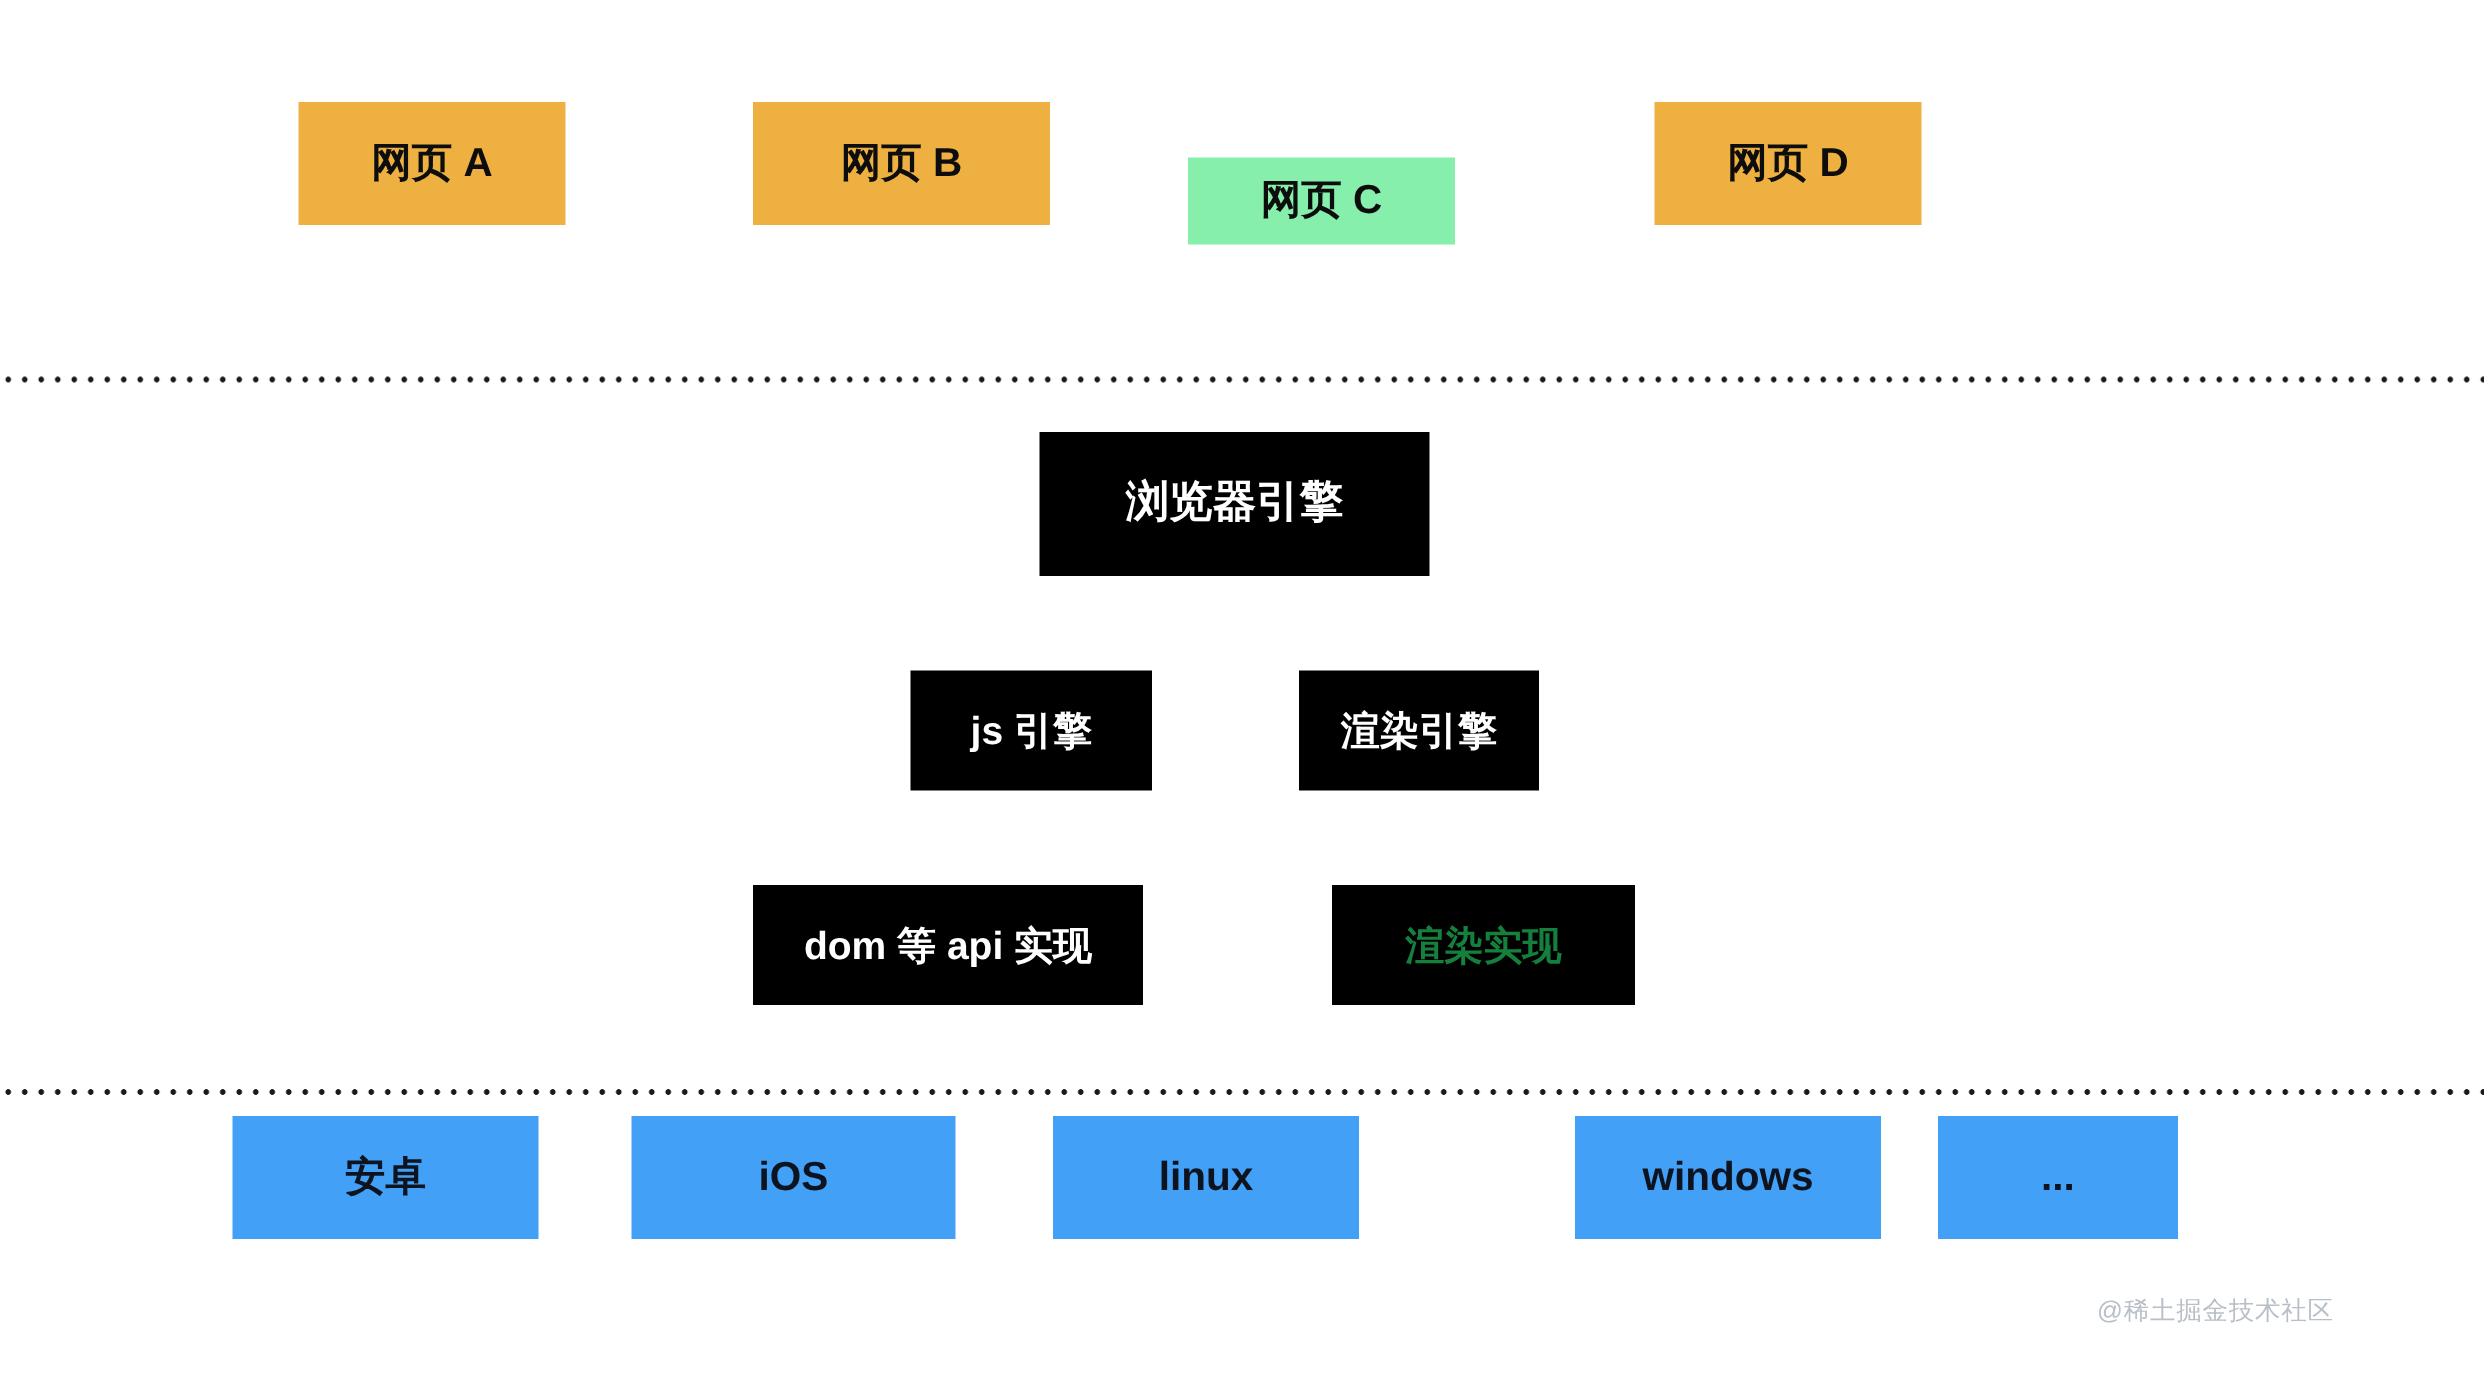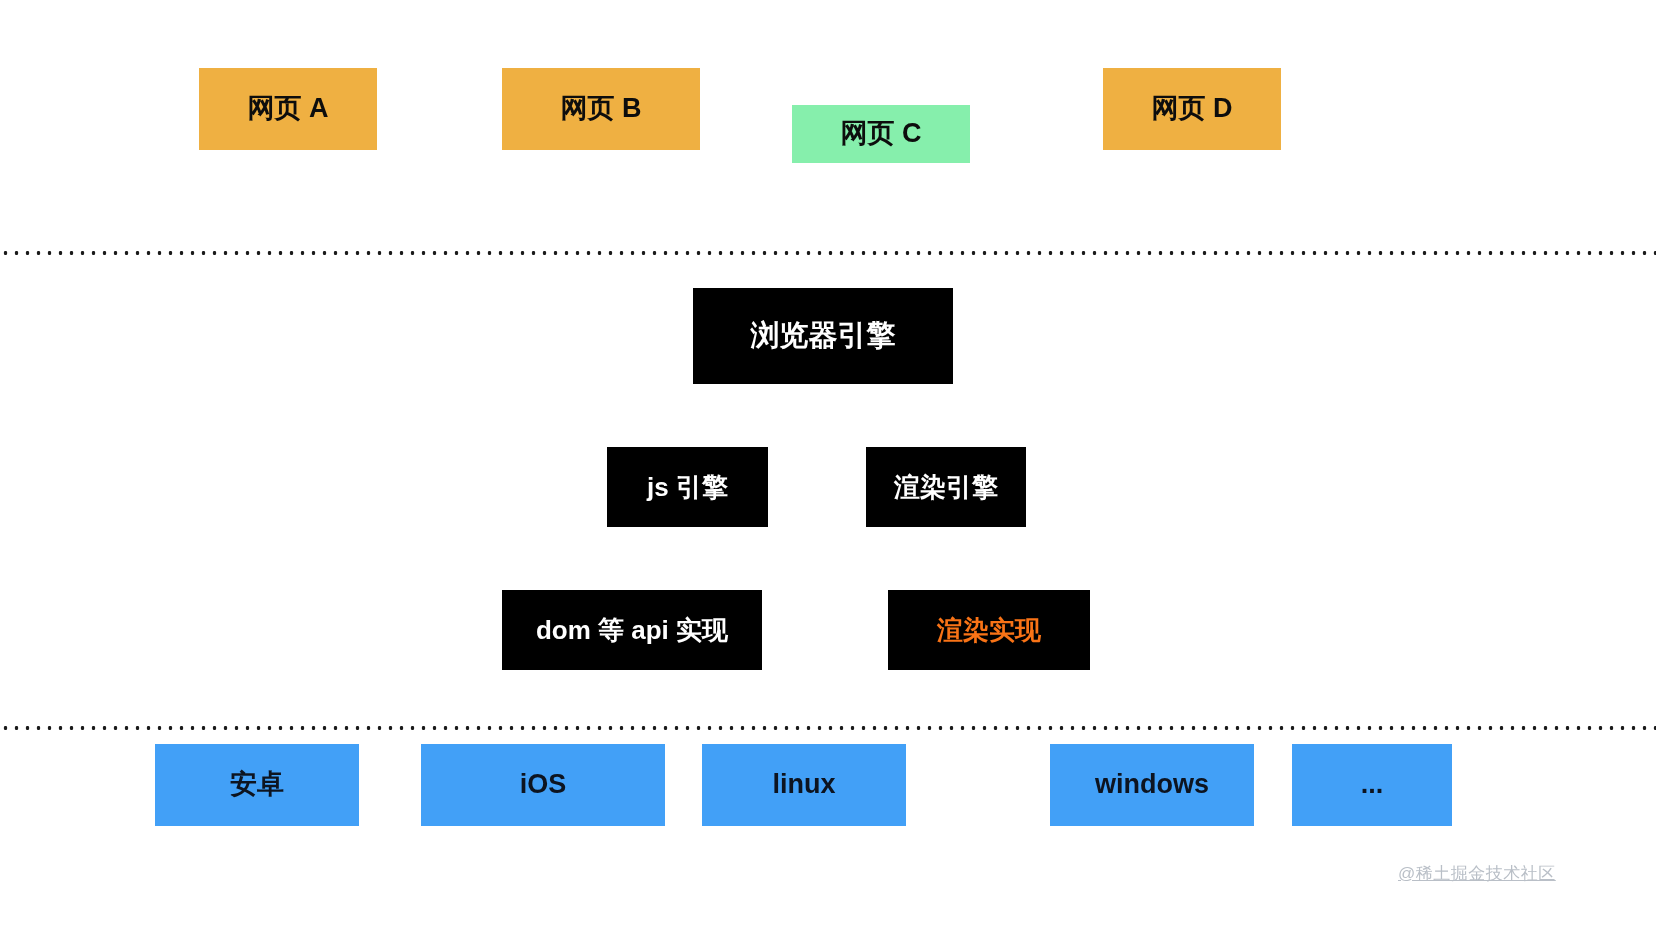--- a/index.html
+++ b/index.html
@@ -74,25 +74,25 @@
   <div class="box box-web" style="left: 1103px; top: 68px; width: 178px; height: 82px; background: rgb(239, 176, 66);">网页 D</div>
 
   <div class="divider" style="top: 251px;"></div>
 
   <div class="box box-engine" style="left: 693px; top: 288px; width: 260px; height: 96px; font-size: 29px; background: rgb(0, 0, 0); color: rgb(255, 255, 255);">浏览器引擎</div>
 
   <div class="box box-engine" style="left: 607px; top: 447px; width: 161px; height: 80px; font-size: 26px; background: rgb(0, 0, 0); color: rgb(255, 255, 255);">js 引擎</div>
   <div class="box box-engine" style="left: 866px; top: 447px; width: 160px; height: 80px; font-size: 26px; background: rgb(0, 0, 0); color: rgb(255, 255, 255); text-align: right;">渲染引擎</div>
 
   <div class="box box-engine" style="left: 502px; top: 590px; width: 260px; height: 80px; font-size: 26px; background: rgb(0, 0, 0); color: rgb(255, 255, 255);">dom 等 api 实现</div>
-  <div class="box box-engine" style="left: 888px; top: 590px; width: 202px; height: 80px; font-size: 26px; background: rgb(0, 0, 0); color: #f97316;">渲染实现</div>
+  <div class="box box-engine" style="left: 888px; top: 590px; width: 202px; height: 80px; font-size: 26px; background: rgb(0, 0, 0); color: #15803d;">渲染实现</div>
 
   <div class="divider" style="top: 726px;"></div>
 
   <div class="box box-os" style="left: 155px; top: 744px; width: 204px; height: 82px; background: rgb(66, 160, 247);">安卓</div>
-  <div class="box box-os" style="left: 421px; top: 744px; width: 244px; height: 82px; background: rgb(66, 160, 247);">iOS</div>
+  <div class="box box-os" style="left: 421px; top: 744px; width: 216px; height: 82px; background: rgb(66, 160, 247);">iOS</div>
   <div class="box box-os" style="left: 702px; top: 744px; width: 204px; height: 82px; background: rgb(66, 160, 247);">linux</div>
   <div class="box box-os" style="left: 1010px; top: 744px; width: 204px; height: 82px; background: rgb(66, 160, 247); margin-left: 40px;">windows</div>
   <div class="box box-os" style="left: 1292px; top: 744px; width: 160px; height: 82px; background: rgb(66, 160, 247);">...</div>
 
-  <div class="watermark" style="left: 1398px; top: 862px; color: rgb(185, 191, 199); text-decoration: underline;">@稀土掘金技术社区</div>
+  <div class="watermark" style="left: 1398px; top: 862px; color: rgb(185, 191, 199);">@稀土掘金技术社区</div>
 
 </div>
 
 </body></html>

